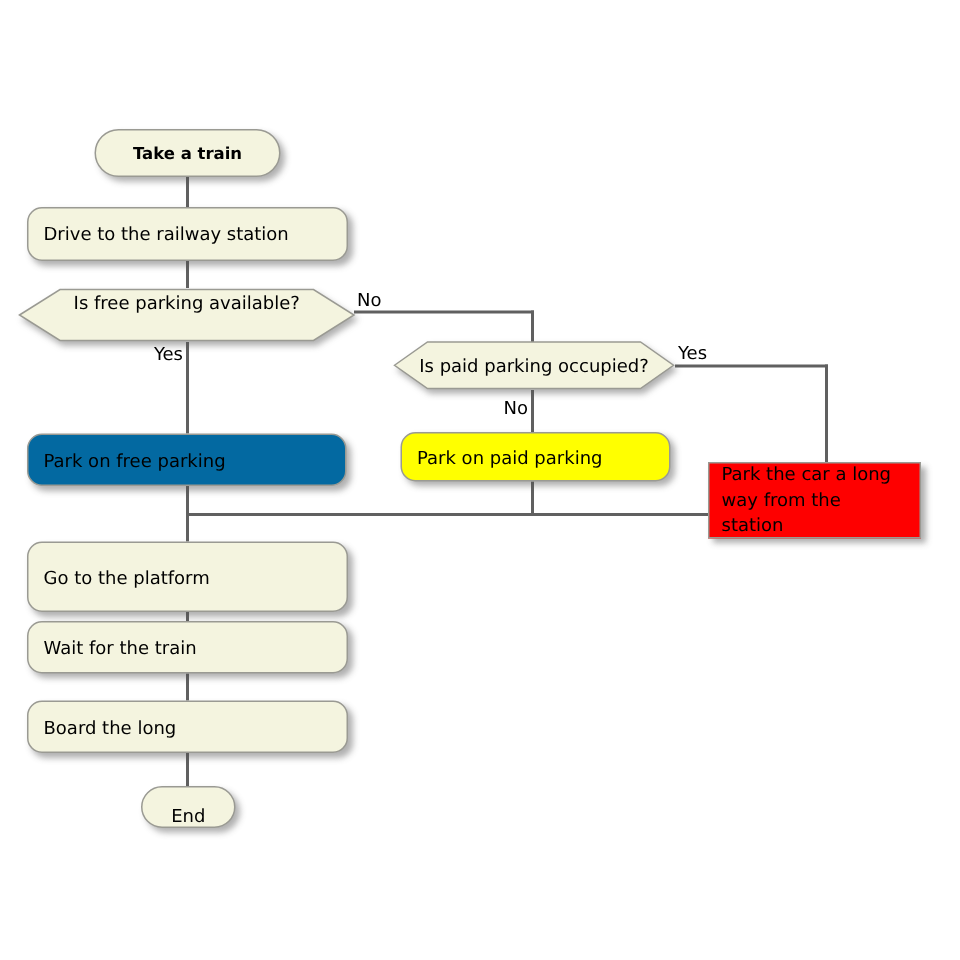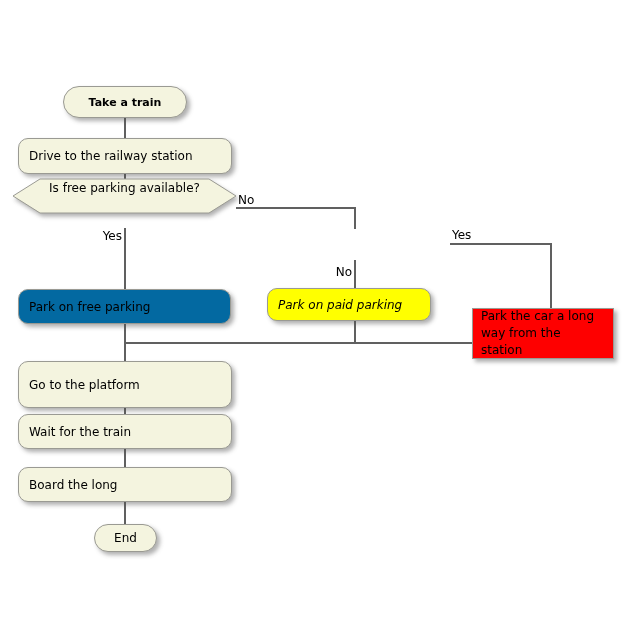--- a/index.html
+++ b/index.html
@@ -55,49 +55,55 @@
   <div class="edge-label ta-r" style="left:330px; top:265px; width:22px;">No</div>
 
   <div class="node pill start-pill" style="left:63px; top:86px; width:124px; height:32px;">
     <span>Take a train</span>
   </div>
 
   <div class="node rect" style="left:18px; top:138px; width:214px; height:36px;">
     <span>Drive to the railway station</span>
   </div>
 
-  <div class="hex" style="left:12px; top:178px; width:225px; height:20px;">
+  <div class="hex" style="left:12px; top:192px; width:225px; height:20px;">
     <svg width="225" height="36" viewBox="0 0 225 36">
       <polygon points="1,18 28,1 197,1 224,18 197,35 28,35" fill="#f4f4df" stroke="#9a9a93" stroke-width="1"></polygon>
     </svg>
     <div class="hex-label">Is free parking available?</div>
   </div>
 
+  <div class="hex" style="left:262px; top:227px; width:188px; height:33px;">
+    <svg width="188" height="33" viewBox="0 0 188 33">
+      <polygon points="1,16.5 23,1 165,1 187,16.5 165,32 23,32" fill="#f4f4df" stroke="#9a9a93" stroke-width="1"></polygon>
+    </svg>
+    <div class="hex-label">Is paid parking occupied?</div>
+  </div>
 
   <div class="node rect teal" style="left:18px; top:289px; width:213px; height:35px;">
     <span>Park on free parking</span>
   </div>
 
-  <div class="node rect yellow" style="left:267px; top:288px; width:164px; height:33px;font-style:italic;">
+  <div class="node rect yellow" style="left:267px; top:288px; width:180px; height:33px;">
     <span>Park on paid parking</span>
   </div>
 
   <div class="node red" style="left:472px; top:272px; width:142px; height:51px;margin-top:36px;">
     <span>Park the car a long way from the station</span>
   </div>
 
   <div class="node rect" style="left:18px; top:361px; width:214px; height:47px;">
     <span>Go to the platform</span>
   </div>
 
   <div class="node rect" style="left:18px; top:414px; width:214px; height:35px;">
     <span>Wait for the train</span>
   </div>
 
   <div class="node rect" style="left:18px; top:467px; width:214px; height:35px;">
     <span>Board the long</span>
   </div>
 
-  <div class="node pill" style="left:94px; top:524px; width:63px; height:28px;">
+  <div class="node pill" style="left:94px; top:524px; width:63px; height:28px;align-items:flex-end;">
     <span>End</span>
   </div>
 
 </div>
 
 </body></html>

